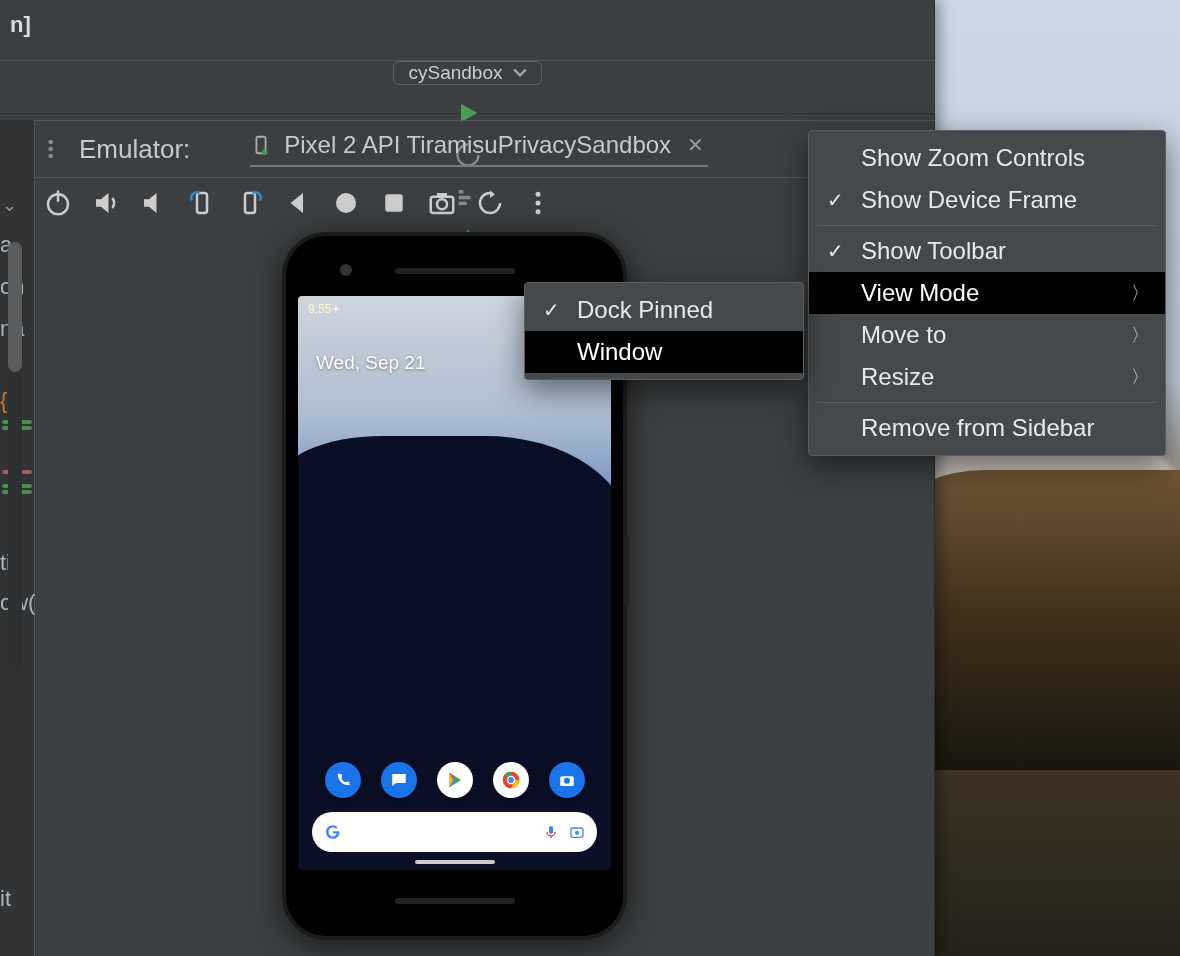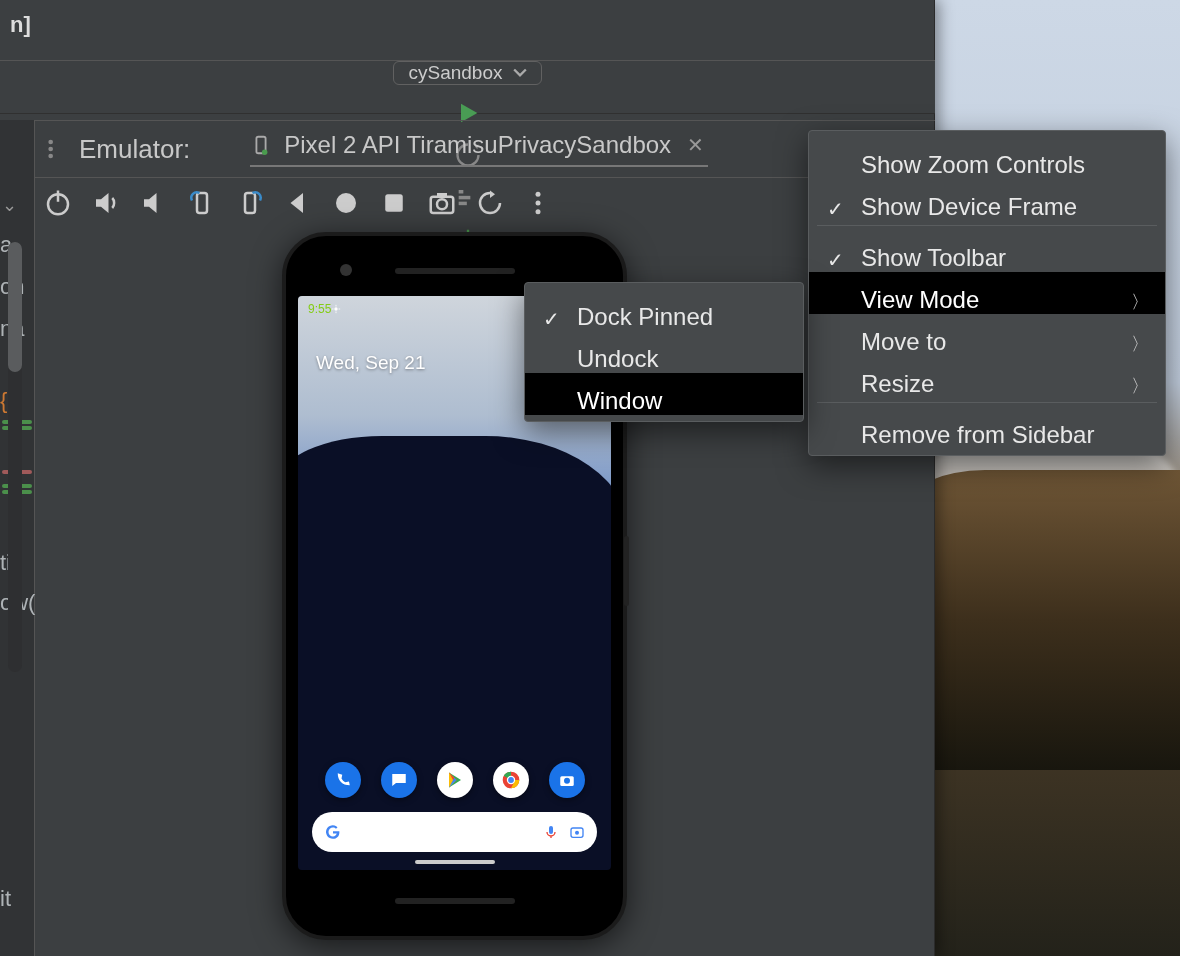--- a/index.html
+++ b/index.html
@@ -88,21 +88,21 @@
   }
   .device .screen {
     position:absolute; left:12px; right:12px; top:60px; bottom:66px;
     background:#0a0f26;
     overflow:hidden; border-radius:4px;
   }
   .screen-sky { position:absolute; left:0; right:0; top:0; height:200px;
     background:linear-gradient(180deg,#cfd5dc 0%,#aebdd0 60%,#7795c7 100%);}
   .screen-mountain{position:absolute; left:-20px; right:-20px; top:140px; height:100px;
     background:#0a0f26; border-top-left-radius:50% 80px; border-top-right-radius:70% 170px;}
-  .statusbar { position:absolute; left:10px; top:6px; color:#84cc16; font-size:12px; display:flex; align-items:center; }
+  .statusbar { position:absolute; left:10px; top:6px; color:#fef9c3; font-size:12px; display:flex; align-items:center; }
   .datewidget { position:absolute; left:18px; top:56px; color:#fff; font-size:19px; text-shadow:0 1px 3px rgba(0,0,0,0.4);}
   .dock { position:absolute; left:0; right:0; bottom:72px; display:flex; justify-content:center; gap:20px;}
   .dock-icon{width:36px;height:36px;border-radius:50%;display:flex;align-items:center;justify-content:center;font-size:18px;color:#fff;box-shadow:0 2px 6px rgba(0,0,0,0.4);}
   .searchbar { position:absolute; left:14px; right:14px; bottom:18px; height:40px;
     background:#fff; border-radius:20px; display:flex; align-items:center; justify-content:space-between;
     padding:0 12px;}
   .navpill{position:absolute;left:50%;bottom:6px;transform:translateX(-50%);width:80px;height:4px;background:#ccc;border-radius:2px;}
   .speaker{position:absolute;left:50%;transform:translateX(-50%);width:120px;height:6px;border-radius:3px;background:#222;}
   .speaker.top{top:32px;}
   .speaker.bot{bottom:32px;}
@@ -111,21 +111,21 @@
   
   .scrolltrack{position:absolute;left:8px;top:242px;width:14px;height:430px;background:#2e2f31;border-radius:7px;}
   .scrollthumb{position:absolute;left:8px;top:242px;width:14px;height:130px;background:#5a5c5e;border-radius:7px;}
   
   .menu {
     position:absolute; background:#46494b; border:1px solid #5a5d5f;
     border-radius:4px; box-shadow:0 10px 30px rgba(0,0,0,0.5);
     padding:6px 0; color:#e8e8e8; font-size:24px;
   }
   .menu-item {
-    display:flex; align-items:flex-end; height:42px;
+    display:flex; align-items:center; height:42px;
     padding:0 22px 0 52px; position:relative; white-space:nowrap;
   }
   .menu-item.selected { background:#000000; color:#fff;}
   .menu-item .chk { position:absolute; left:18px; font-size:20px;}
   .menu-item .arrow { position:absolute; right:16px; font-size:18px; color:#ccc;}
   .menu-sep { height:1px; background:#5a5d5f; margin:4px 8px;}
   #menu-primary { left:808px; top:130px; width:358px;}
   #menu-sub { left:524px; top:282px; width:280px;}
   
   .fold { position:absolute; left:2px; top:194px; color:#9a9a9a; font-size:18px;}
@@ -446,19 +446,16 @@
   <div class="menu-item">
       <span>Remove from Sidebar</span>
     </div>
 </div>
 
 <div id="menu-sub" class="menu">
   <div class="menu-item">
       <span class="chk">✓</span>
       <span>Dock Pinned</span>
     </div>
-  <div class="menu-item">
-      <span>Undock</span>
-    </div>
   <div class="menu-item selected">
       <span>Window</span>
     </div>
 </div>
 
 </body></html>

